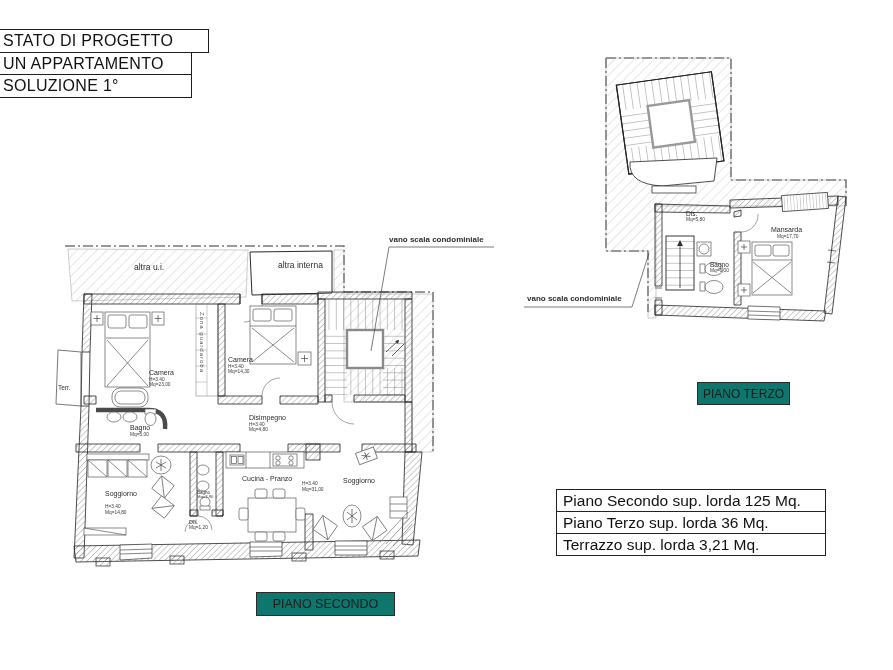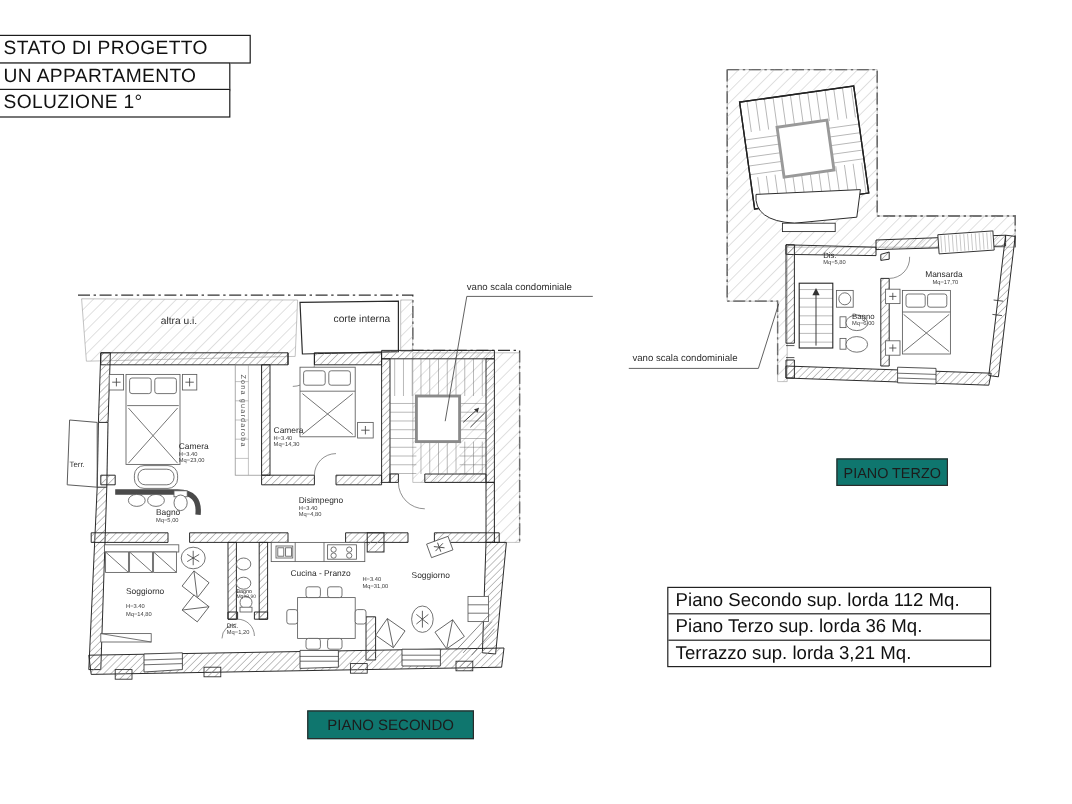--- a/index.html
+++ b/index.html
@@ -1,21 +1,21 @@
 <!DOCTYPE html>
 <html><head>
 <meta charset="utf-8">
 <style>
   html,body{margin:0;padding:0;background:#fff;}
   #canvas{position:relative;width:893px;height:670px;background:#fff;overflow:hidden;
           font-family:"Liberation Sans",sans-serif;color:#222;}
   svg{position:absolute;left:0;top:0;}
   .lbl{position:absolute;white-space:nowrap;color:#2d2d2d;line-height:1.12;}
   .ctx{font-size:8.5px;padding-left:16px;}
-  .ctx-sm{font-size:8px;}
+  .ctx-sm{font-size:8px;font-weight:bold;}
   .rm-name{font-size:7px;color:#2a2a2a;}
   .rm-sub{font-size:4.8px;color:#3a3a3a;line-height:1.15;}
   .rm-tiny .rm-name{font-size:4.5px;}
   .rm-tiny .rm-sub{font-size:4.2px;}
   .terr{font-size:6.5px;color:#333;}
   .zona{font-size:6px;letter-spacing:1px;color:#555;transform:rotate(90deg);transform-origin:0 0;}
   .caption{position:absolute;border:1px solid #2b2b2b;background:#0f766e;display:flex;
            align-items:center;justify-content:center;font-size:12.5px;color:#1c1c1c;}
   .titleblock{position:absolute;left:-10px;top:29px;}
   .trow{border:1.4px solid #1c1c1c;background:#fff;height:22px;display:flex;align-items:center;
@@ -298,21 +298,21 @@
   </g>
 </svg>
 
 <div class="titleblock">
   <div class="trow r1">STATO DI PROGETTO</div>
   <div class="trow r2">UN APPARTAMENTO</div>
   <div class="trow r3">SOLUZIONE 1°</div>
 </div>
 
 <div class="lbl ctx" style="left:118px;top:263px;">altra u.i.</div>
-<div class="lbl ctx" style="left:262px;top:261px;">corte interna</div>
+<div class="lbl ctx" style="left:262px;top:261px;">altra interna</div>
 <div class="lbl ctx-sm" style="left:389px;top:236px;">vano scala condominiale</div>
 <div class="lbl terr" style="left:58px;top:384px;">Terr.</div>
 <div class="lbl zona" style="left:205px;top:312px;">Zona guardaroba</div>
 
 <div class="lbl" style="left:149px;top:369px;">
   <div class="rm-name">Camera</div>
   <div class="rm-sub">H=3.40</div>
   <div class="rm-sub">Mq=23,00</div>
 </div>
 <div class="lbl" style="left:228px;top:356px;">
@@ -366,18 +366,18 @@
 </div>
 <div class="lbl" style="left:771px;top:226px;">
   <div class="rm-name">Mansarda</div>
   <div class="rm-sub" style="padding-left:6px;">Mq=17,70</div>
 </div>
 
 <div class="caption" style="left:256px;top:592px;width:137px;height:22px;text-align:center;">PIANO SECONDO</div>
 <div class="caption" style="left:697px;top:382px;width:91px;height:21px;font-size:12px;">PIANO TERZO</div>
 
 <div class="sumtable">
-  <div class="sumrow">Piano Secondo sup. lorda 112 Mq.</div>
+  <div class="sumrow">Piano Secondo sup. lorda 125 Mq.</div>
   <div class="sumrow">Piano Terzo sup. lorda 36 Mq.</div>
   <div class="sumrow">Terrazzo sup. lorda 3,21 Mq.</div>
 </div>
 
 </div>
 
 </body></html>

